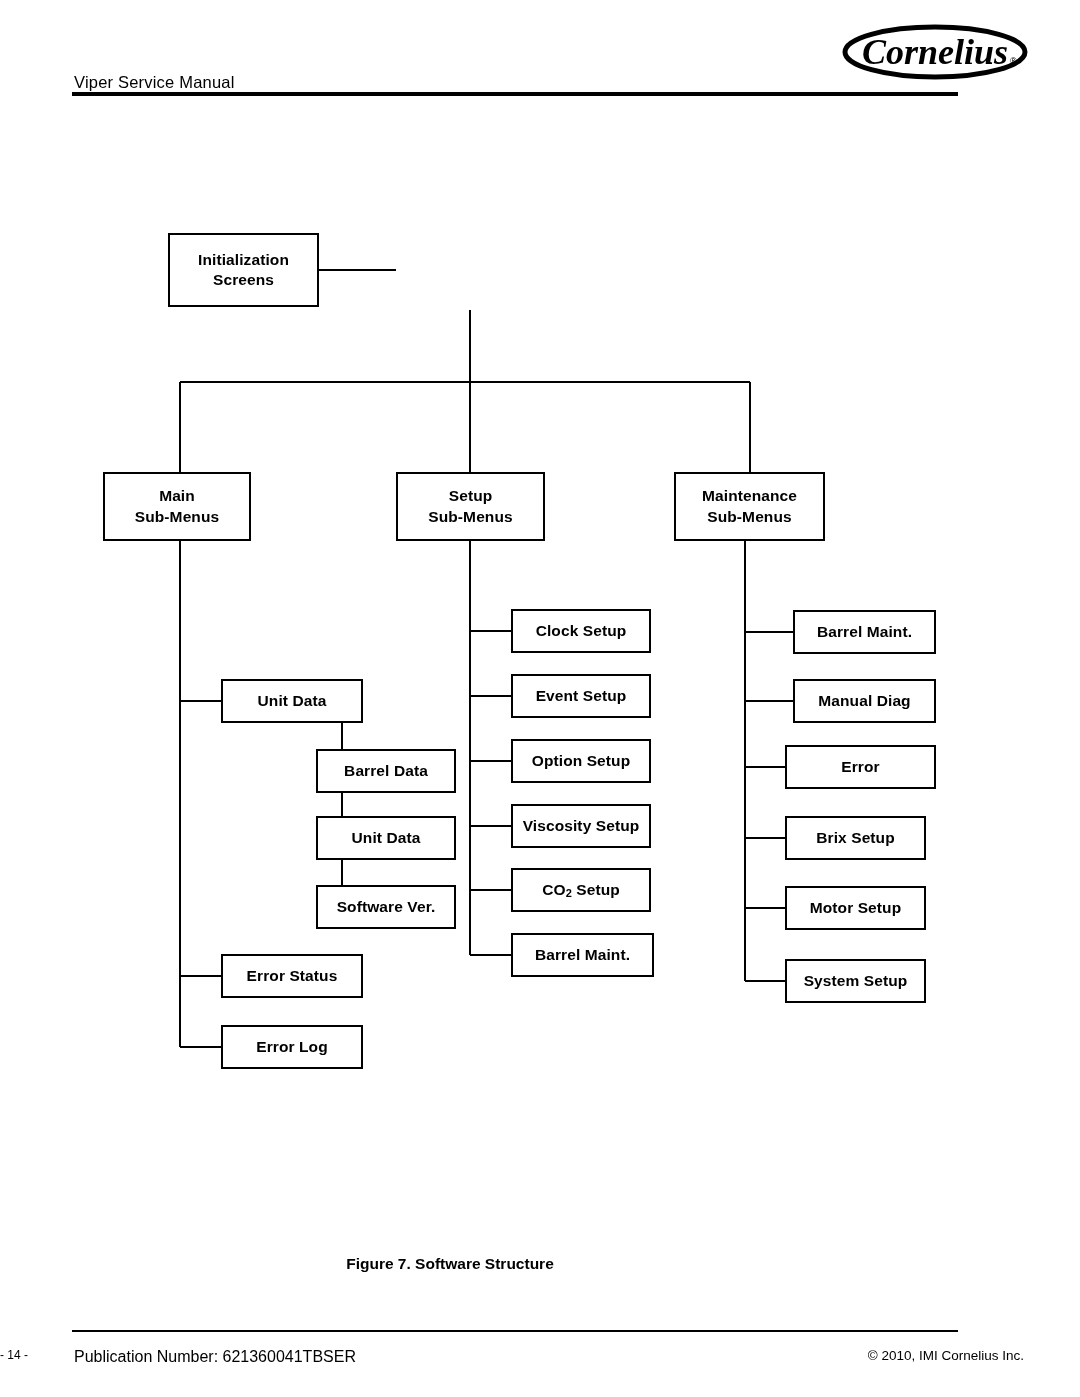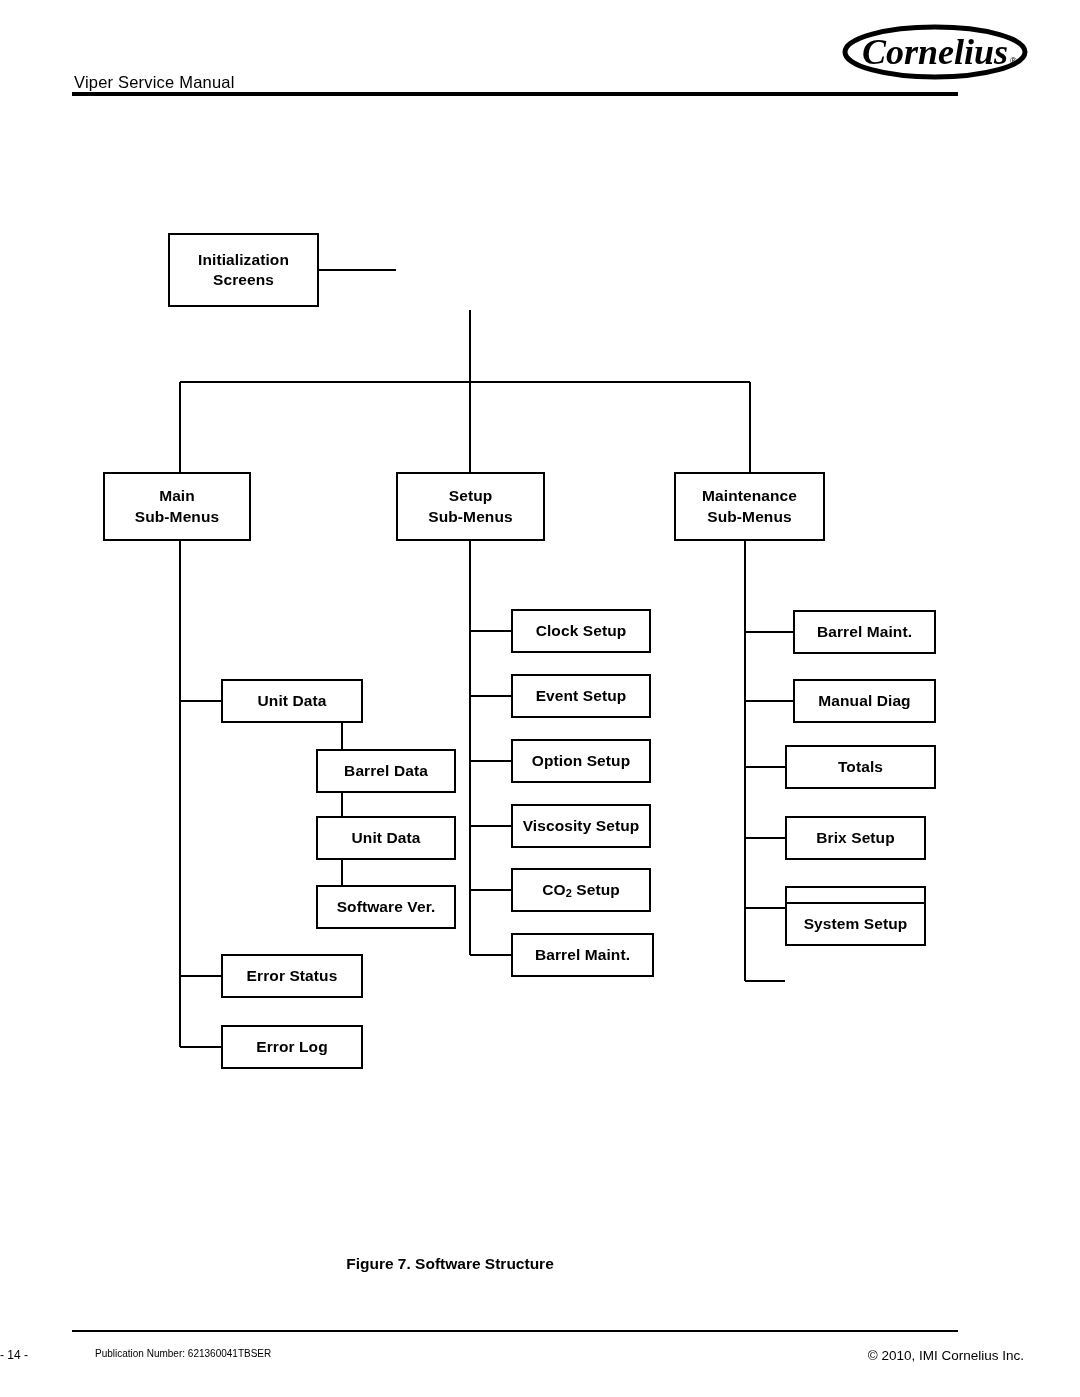--- a/index.html
+++ b/index.html
@@ -95,22 +95,21 @@
   }
   #footer-rule {
     position: absolute;
     left: 72px; top: 0px;
     width: 886px; height: 2px;
     background: #000;
   }
   #footer-pub {
     position: absolute;
     left: 74px; top: 18px;
-    font-size: 10px;
-    margin-left: 21px;
+    font-size: 16px;
   }
   #footer-page {
     position: absolute;
     left: 0; top: 18px;
     width: 1080px;
     text-align: left;
     font-size: 12px;
   }
   #footer-copy {
     position: absolute;
@@ -246,32 +245,32 @@
 
   <div class="node" style="left:793px; top:610px; width:143px; height:44px;">
     <span>Barrel Maint.</span>
   </div>
 
   <div class="node" style="left:793px; top:679px; width:143px; height:44px;">
     <span>Manual Diag</span>
   </div>
 
   <div class="node" style="left:785px; top:745px; width:151px; height:44px;">
-    <span>Totals</span>
+    <span>Error</span>
   </div>
 
   <div class="node" style="left:785px; top:816px; width:141px; height:44px;">
     <span>Brix Setup</span>
   </div>
 
   <div class="node" style="left:785px; top:886px; width:141px; height:44px;">
     <span>Motor Setup</span>
   </div>
 
-  <div class="node" style="left:785px; top:902px; width:141px; height:44px;">
+  <div class="node" style="left:785px; top:959px; width:141px; height:44px;">
     <span>System Setup</span>
   </div>
 
 </div>
 
 <div id="figure-caption">Figure 7. Software Structure</div>
 
 <div id="page-footer">
   <div id="footer-rule"></div>
   <div id="footer-pub">Publication Number: 621360041TBSER</div>

